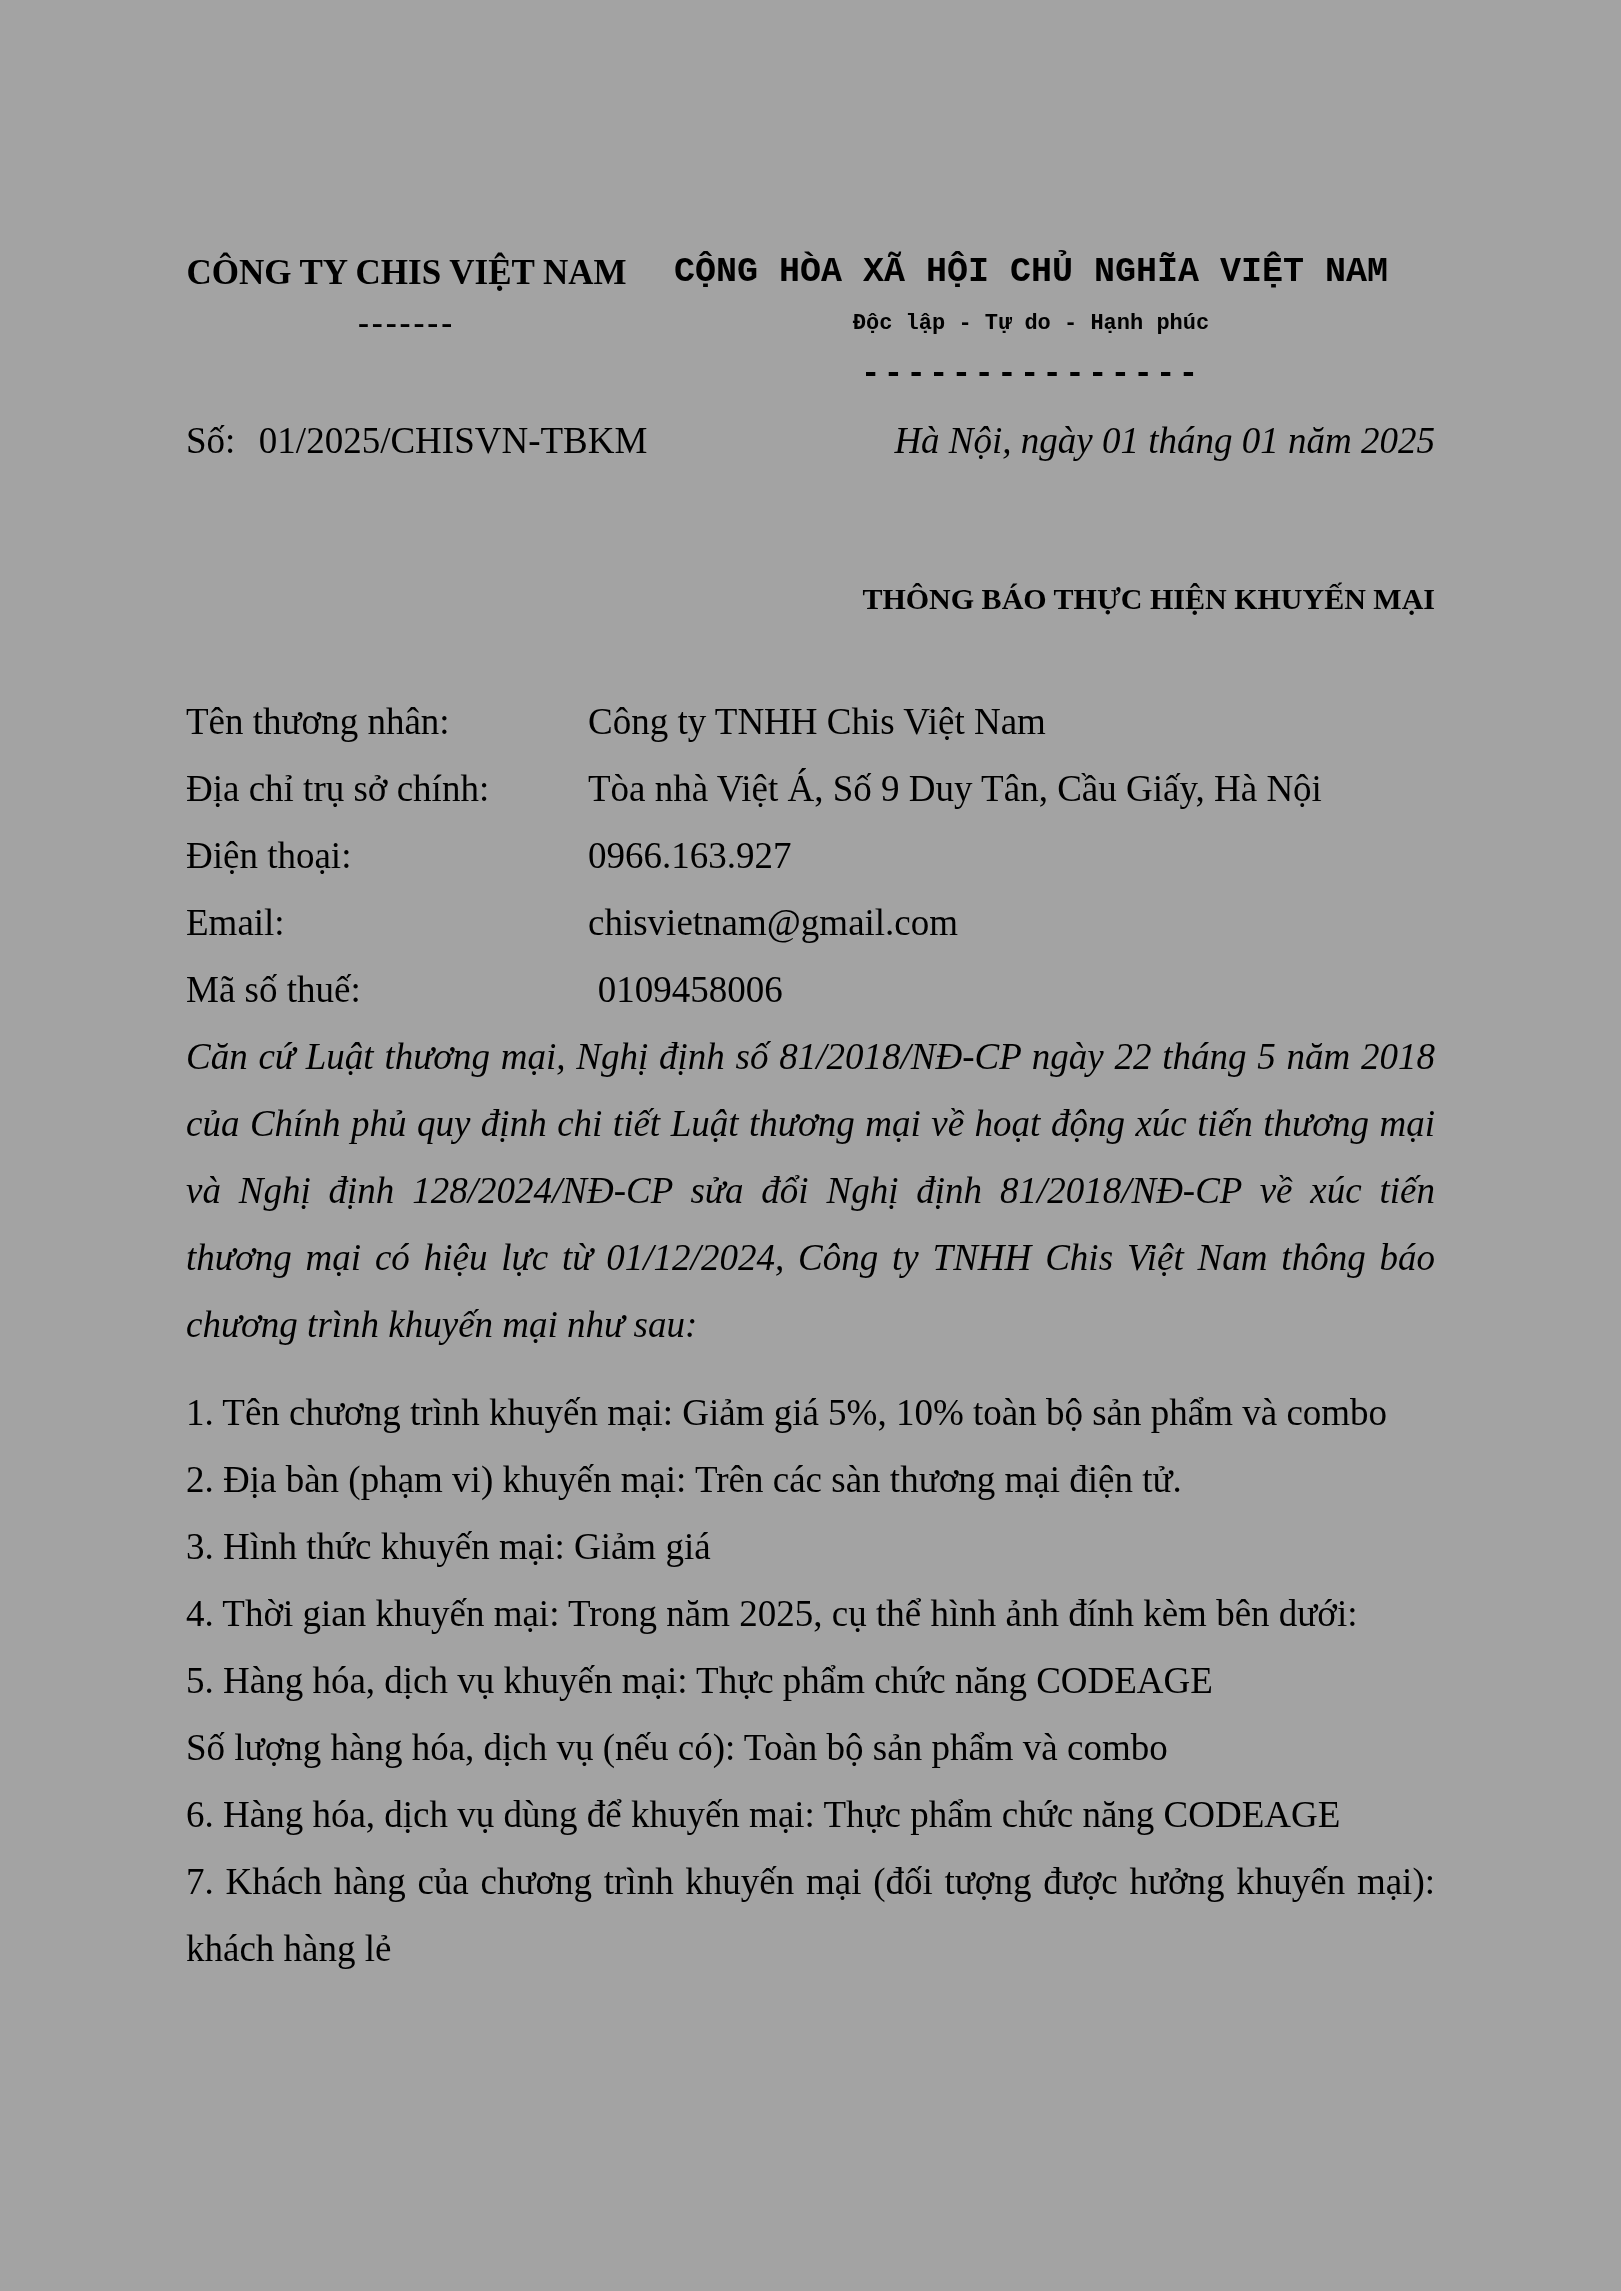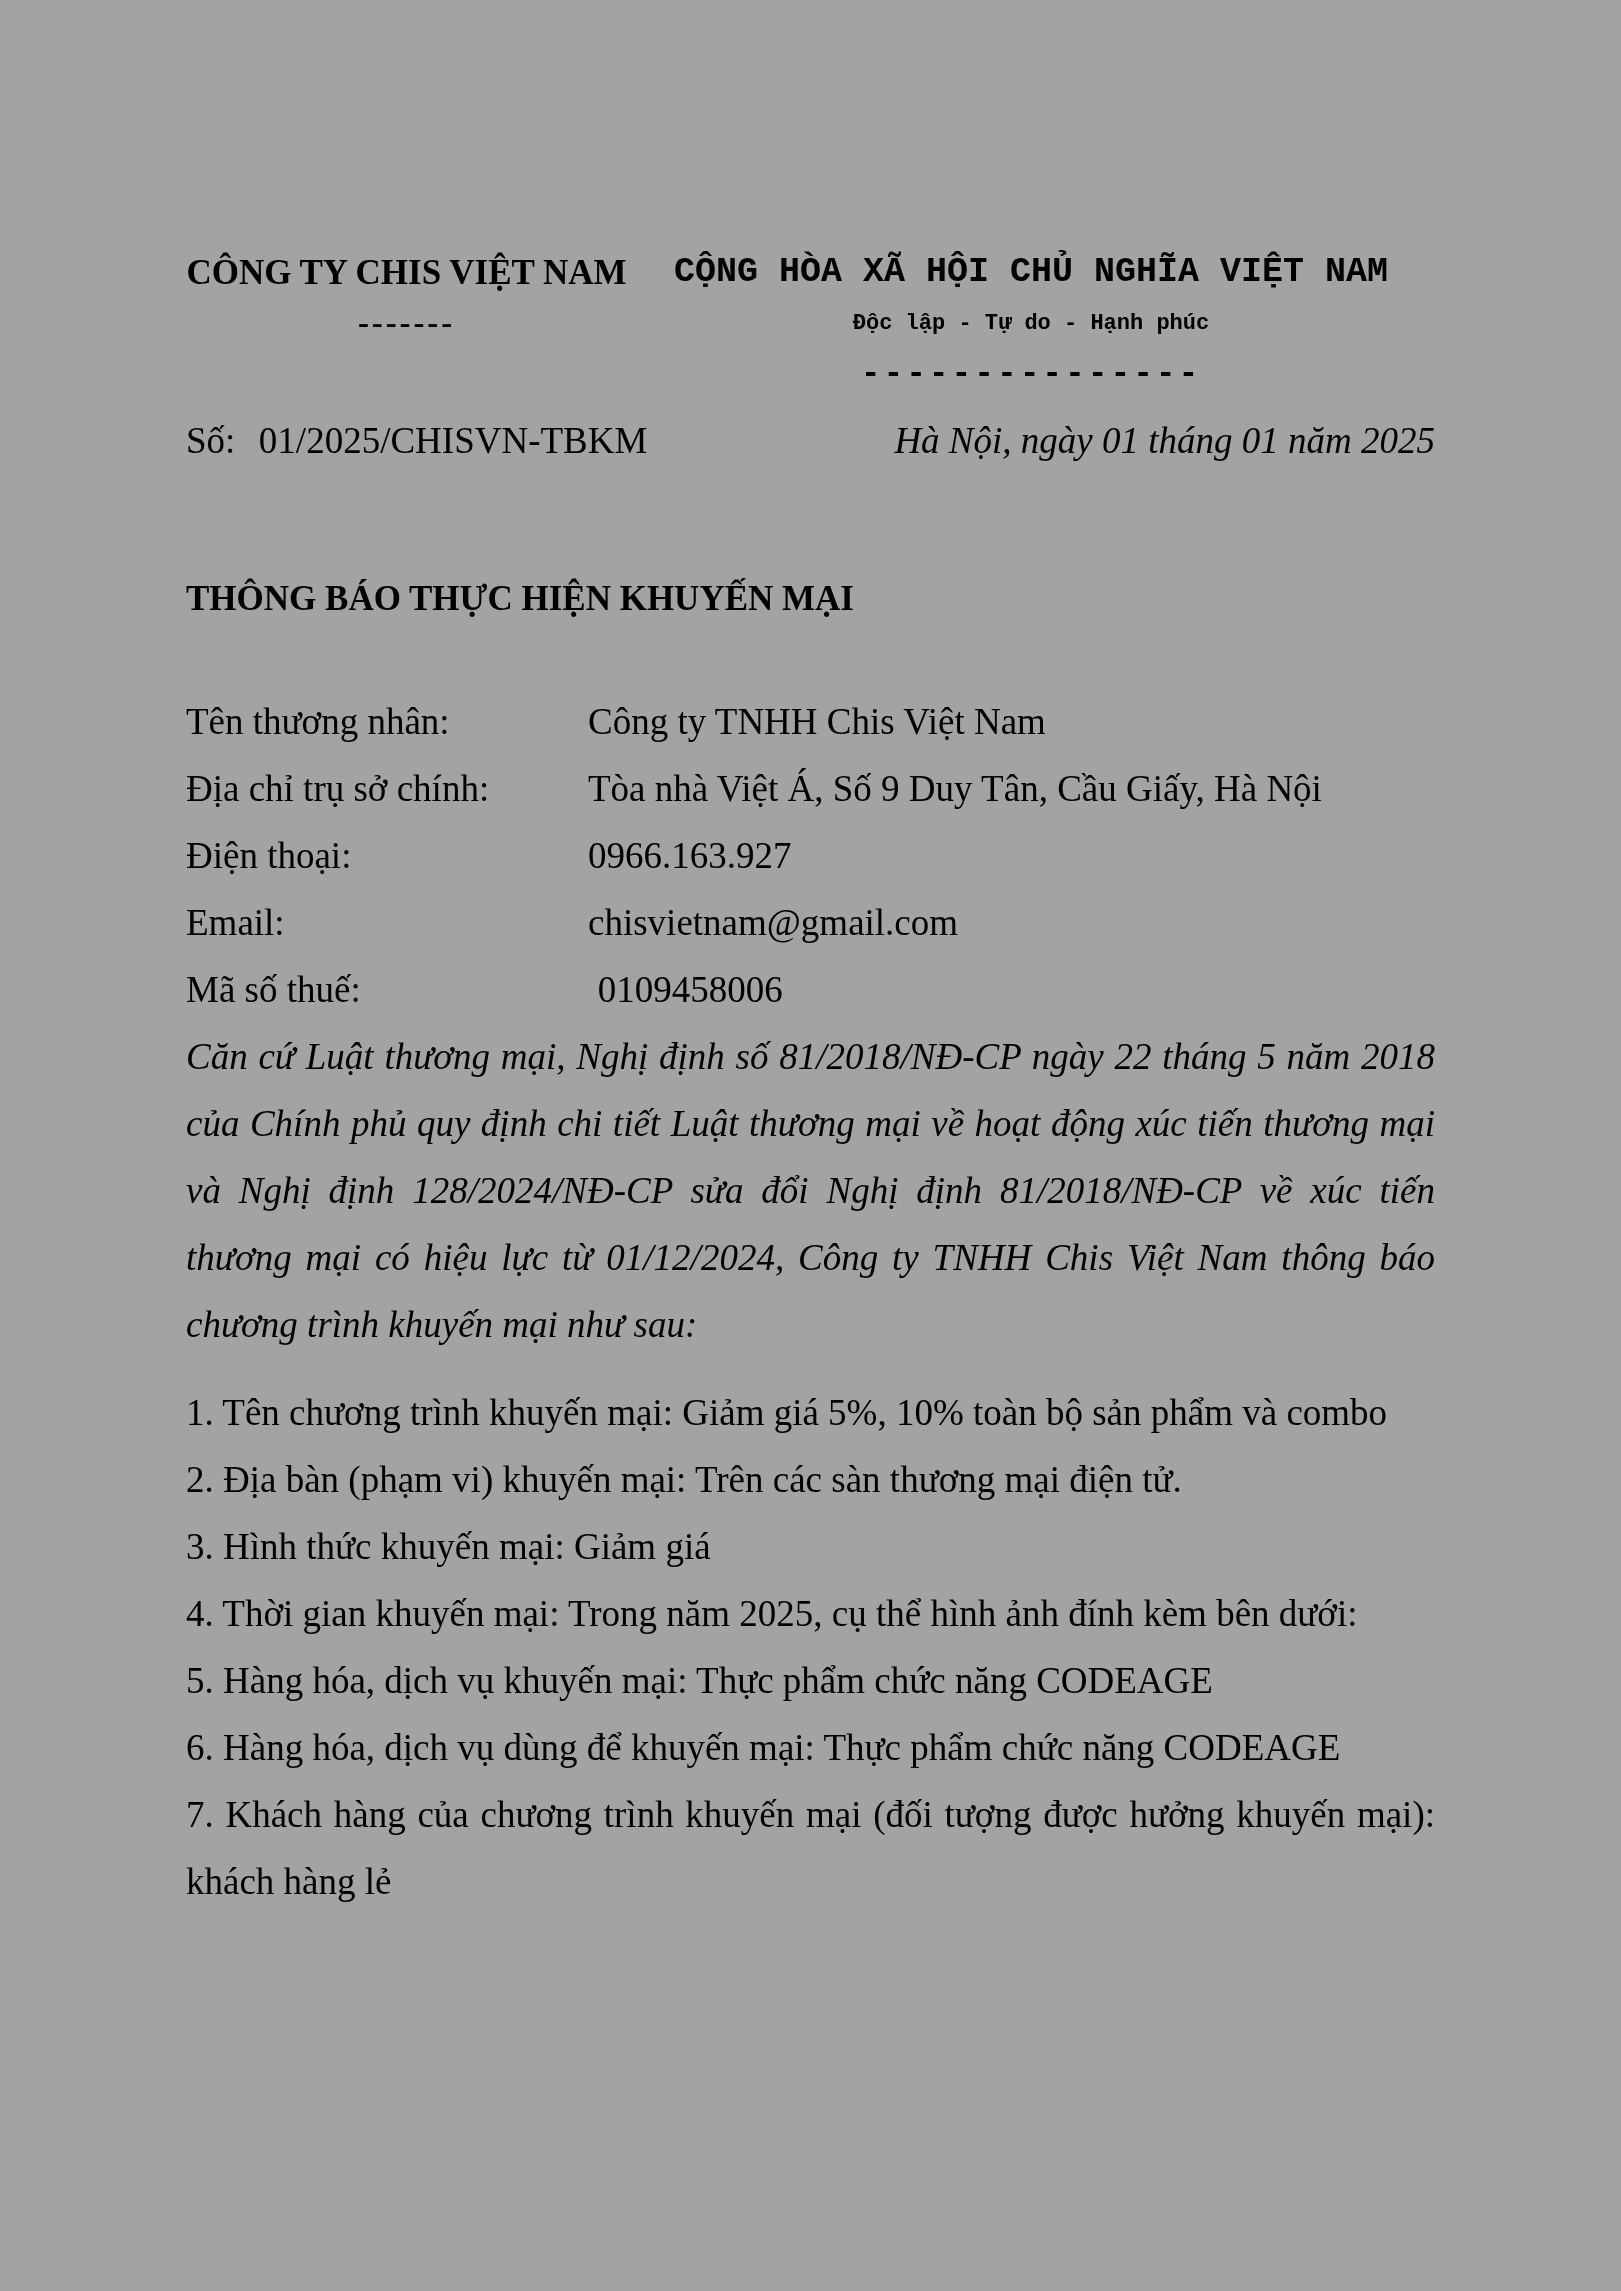--- a/index.html
+++ b/index.html
@@ -50,22 +50,22 @@
     margin-top: 12.7px;
     font-size: 37px;
     line-height: 55px;
   }
   .doc-number-value { margin-left: 23.5px; }
   .place-date { font-style: italic; text-align: right; }
 
   
   .title {
     margin-top: 103px;
-    text-align: left;
-    font-size: 35px;
+    text-align: right;
+    font-size: 30px;
     font-weight: bold;
     line-height: 55px;
   }
 
   
   .body {
     margin-top: 62px;
     font-size: 37px;
     line-height: 67px;
   }
@@ -126,19 +126,20 @@
         <span class="info-label">Mã số thuế:</span><span class="info-value indent-sm">0109458006</span>
       </div>
 
       <div class="para">Căn cứ Luật thương mại, Nghị định số 81/2018/NĐ-CP ngày 22 tháng 5 năm 2018 của Chính phủ quy định chi tiết Luật thương mại về hoạt động xúc tiến thương mại và Nghị định 128/2024/NĐ-CP sửa đổi Nghị định 81/2018/NĐ-CP về xúc tiến thương mại có hiệu lực từ 01/12/2024, Công ty TNHH Chis Việt Nam thông báo chương trình khuyến mại như sau:</div>
 
       <div class="item first">1. Tên chương trình khuyến mại: Giảm giá 5%, 10% toàn bộ sản phẩm và combo</div>
       <div class="item">2. Địa bàn (phạm vi) khuyến mại: Trên các sàn thương mại điện tử.</div>
       <div class="item">3. Hình thức khuyến mại: Giảm giá</div>
       <div class="item">4. Thời gian khuyến mại: Trong năm 2025, cụ thể hình ảnh đính kèm bên dưới:</div>
       <div class="item">5. Hàng hóa, dịch vụ khuyến mại: Thực phẩm chức năng CODEAGE</div>
+      <div class="item">Số lượng hàng hóa, dịch vụ (nếu có): Toàn bộ sản phẩm và combo</div>
       <div class="item">6. Hàng hóa, dịch vụ dùng để khuyến mại: Thực phẩm chức năng CODEAGE</div>
       <div class="item">7. Khách hàng của chương trình khuyến mại (đối tượng được hưởng khuyến mại): khách hàng lẻ</div>
 
     </div>
   </div>
 </div>
 
 
 </body></html>

